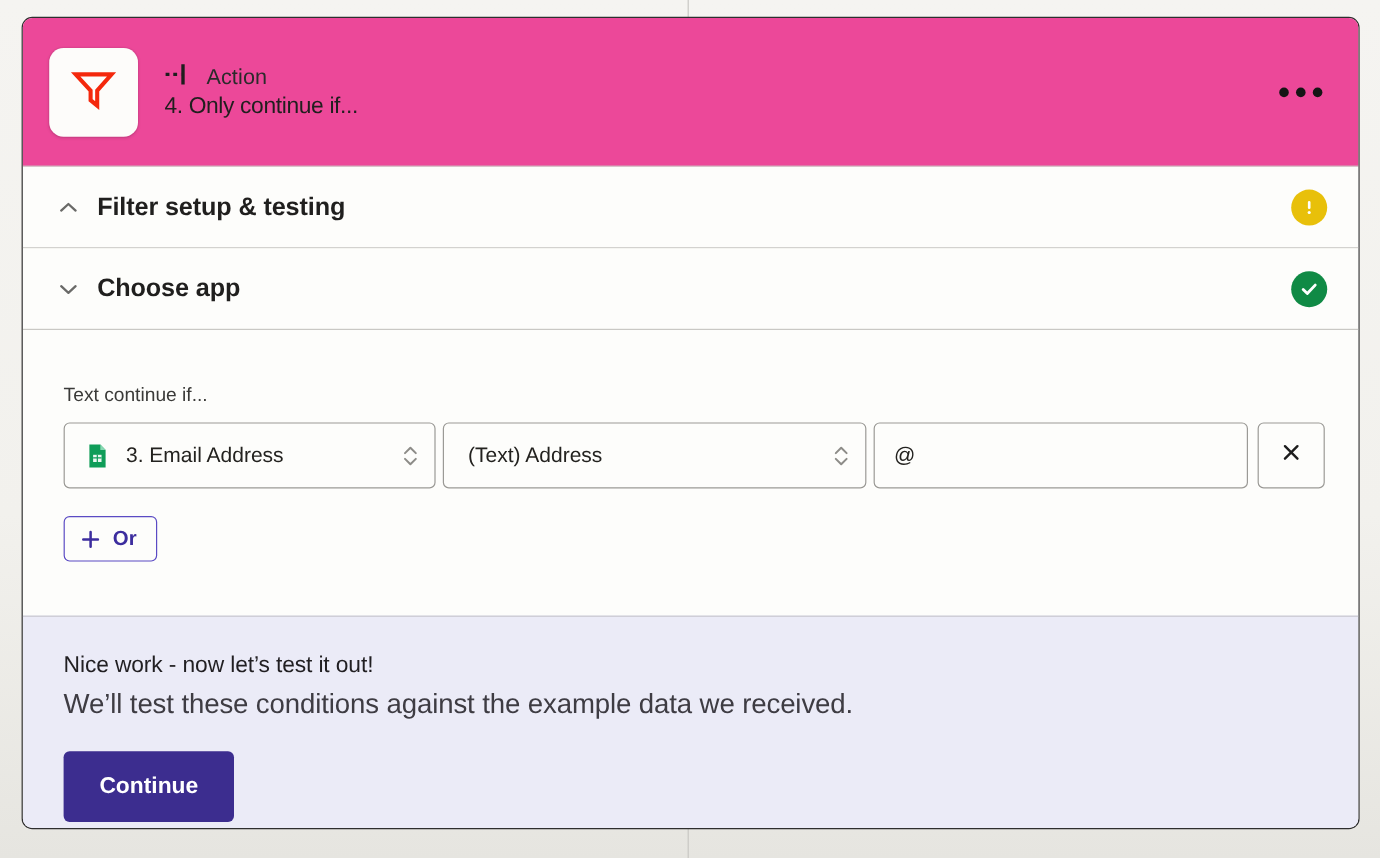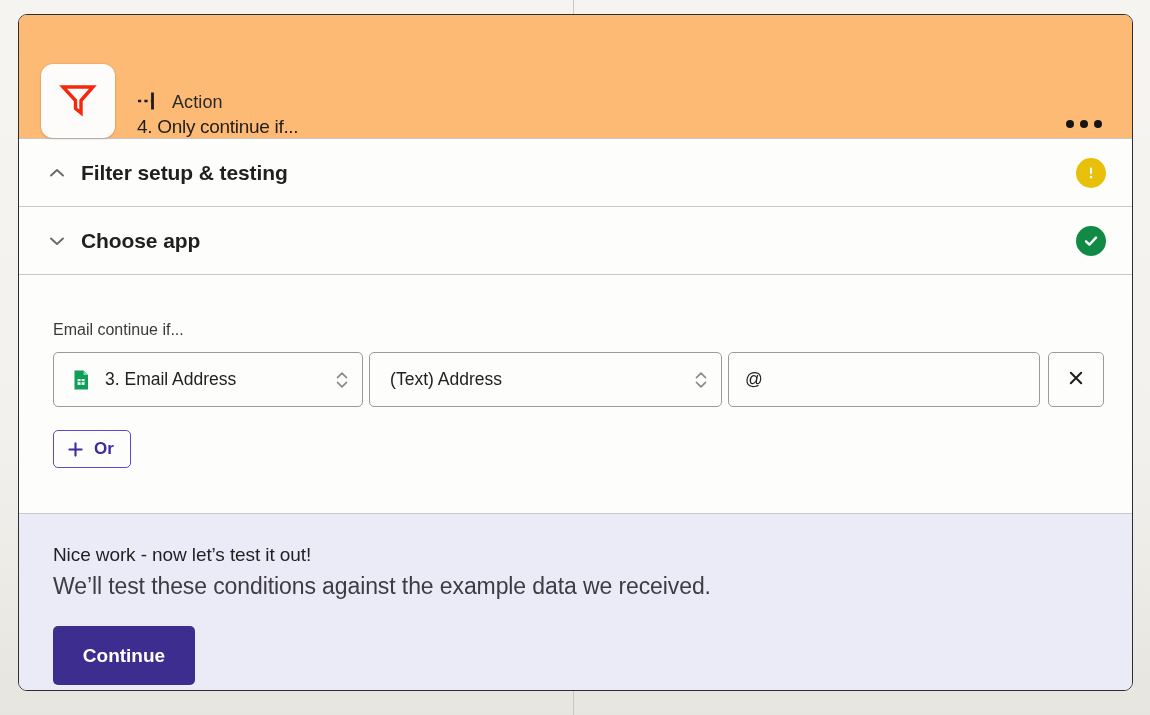--- a/index.html
+++ b/index.html
@@ -43,24 +43,24 @@
     background: #fdfdfb;
     border: 1px solid #2e2e2e;
     border-radius: 9px;
     overflow: hidden;
     z-index: 5;
   }
 
   
   .card-header {
     display: flex;
-    align-items: flex-end;
+    align-items: center;
     height: 124px;
     padding: 0 26px 0 22px;
-    background: #fdba74;
+    background: #ec4899;
     border-bottom: 1px solid #c9c8c4;
   }
 
   .app-tile {
     width: 74px;
     height: 74px;
     background: #fdfcfa;
     border-radius: 12px;
     box-shadow: 0 1px 3px rgba(0,0,0,.14), 0 0 0 1px rgba(0,0,0,.04);
     display: flex;
@@ -351,21 +351,21 @@
     <span class="section-title">Choose app</span>
     <span class="badge ok">
       <svg width="18" height="18" viewBox="0 0 18 18" aria-hidden="true">
         <path d="M4 9.3 L7.4 12.6 L14 5.6" fill="none" stroke="#ffffff" stroke-width="2.4" stroke-linecap="round" stroke-linejoin="round"></path>
       </svg>
     </span>
   </div>
 
   <div class="filter-body">
 
-    <div class="field-label">Email continue if...</div>
+    <div class="field-label">Text continue if...</div>
 
     <div class="condition-row">
 
       <div class="select-box field-select">
         <span class="sheets-icon">
           <svg width="22" height="22" viewBox="0 0 22 22" aria-hidden="true">
             <path d="M4.5 1.5 H13.6 L18 5.9 V20.5 H4.5 Z" fill="#0f9d58"></path>
             <path d="M13.6 1.5 L18 5.9 H13.6 Z" fill="#87d8b2"></path>
             <rect x="7.6" y="10" width="7" height="6" fill="#ffffff" opacity=".92"></rect>
             <line x1="7.6" y1="12.6" x2="14.6" y2="12.6" stroke="#0f9d58" stroke-width="1"></line>

